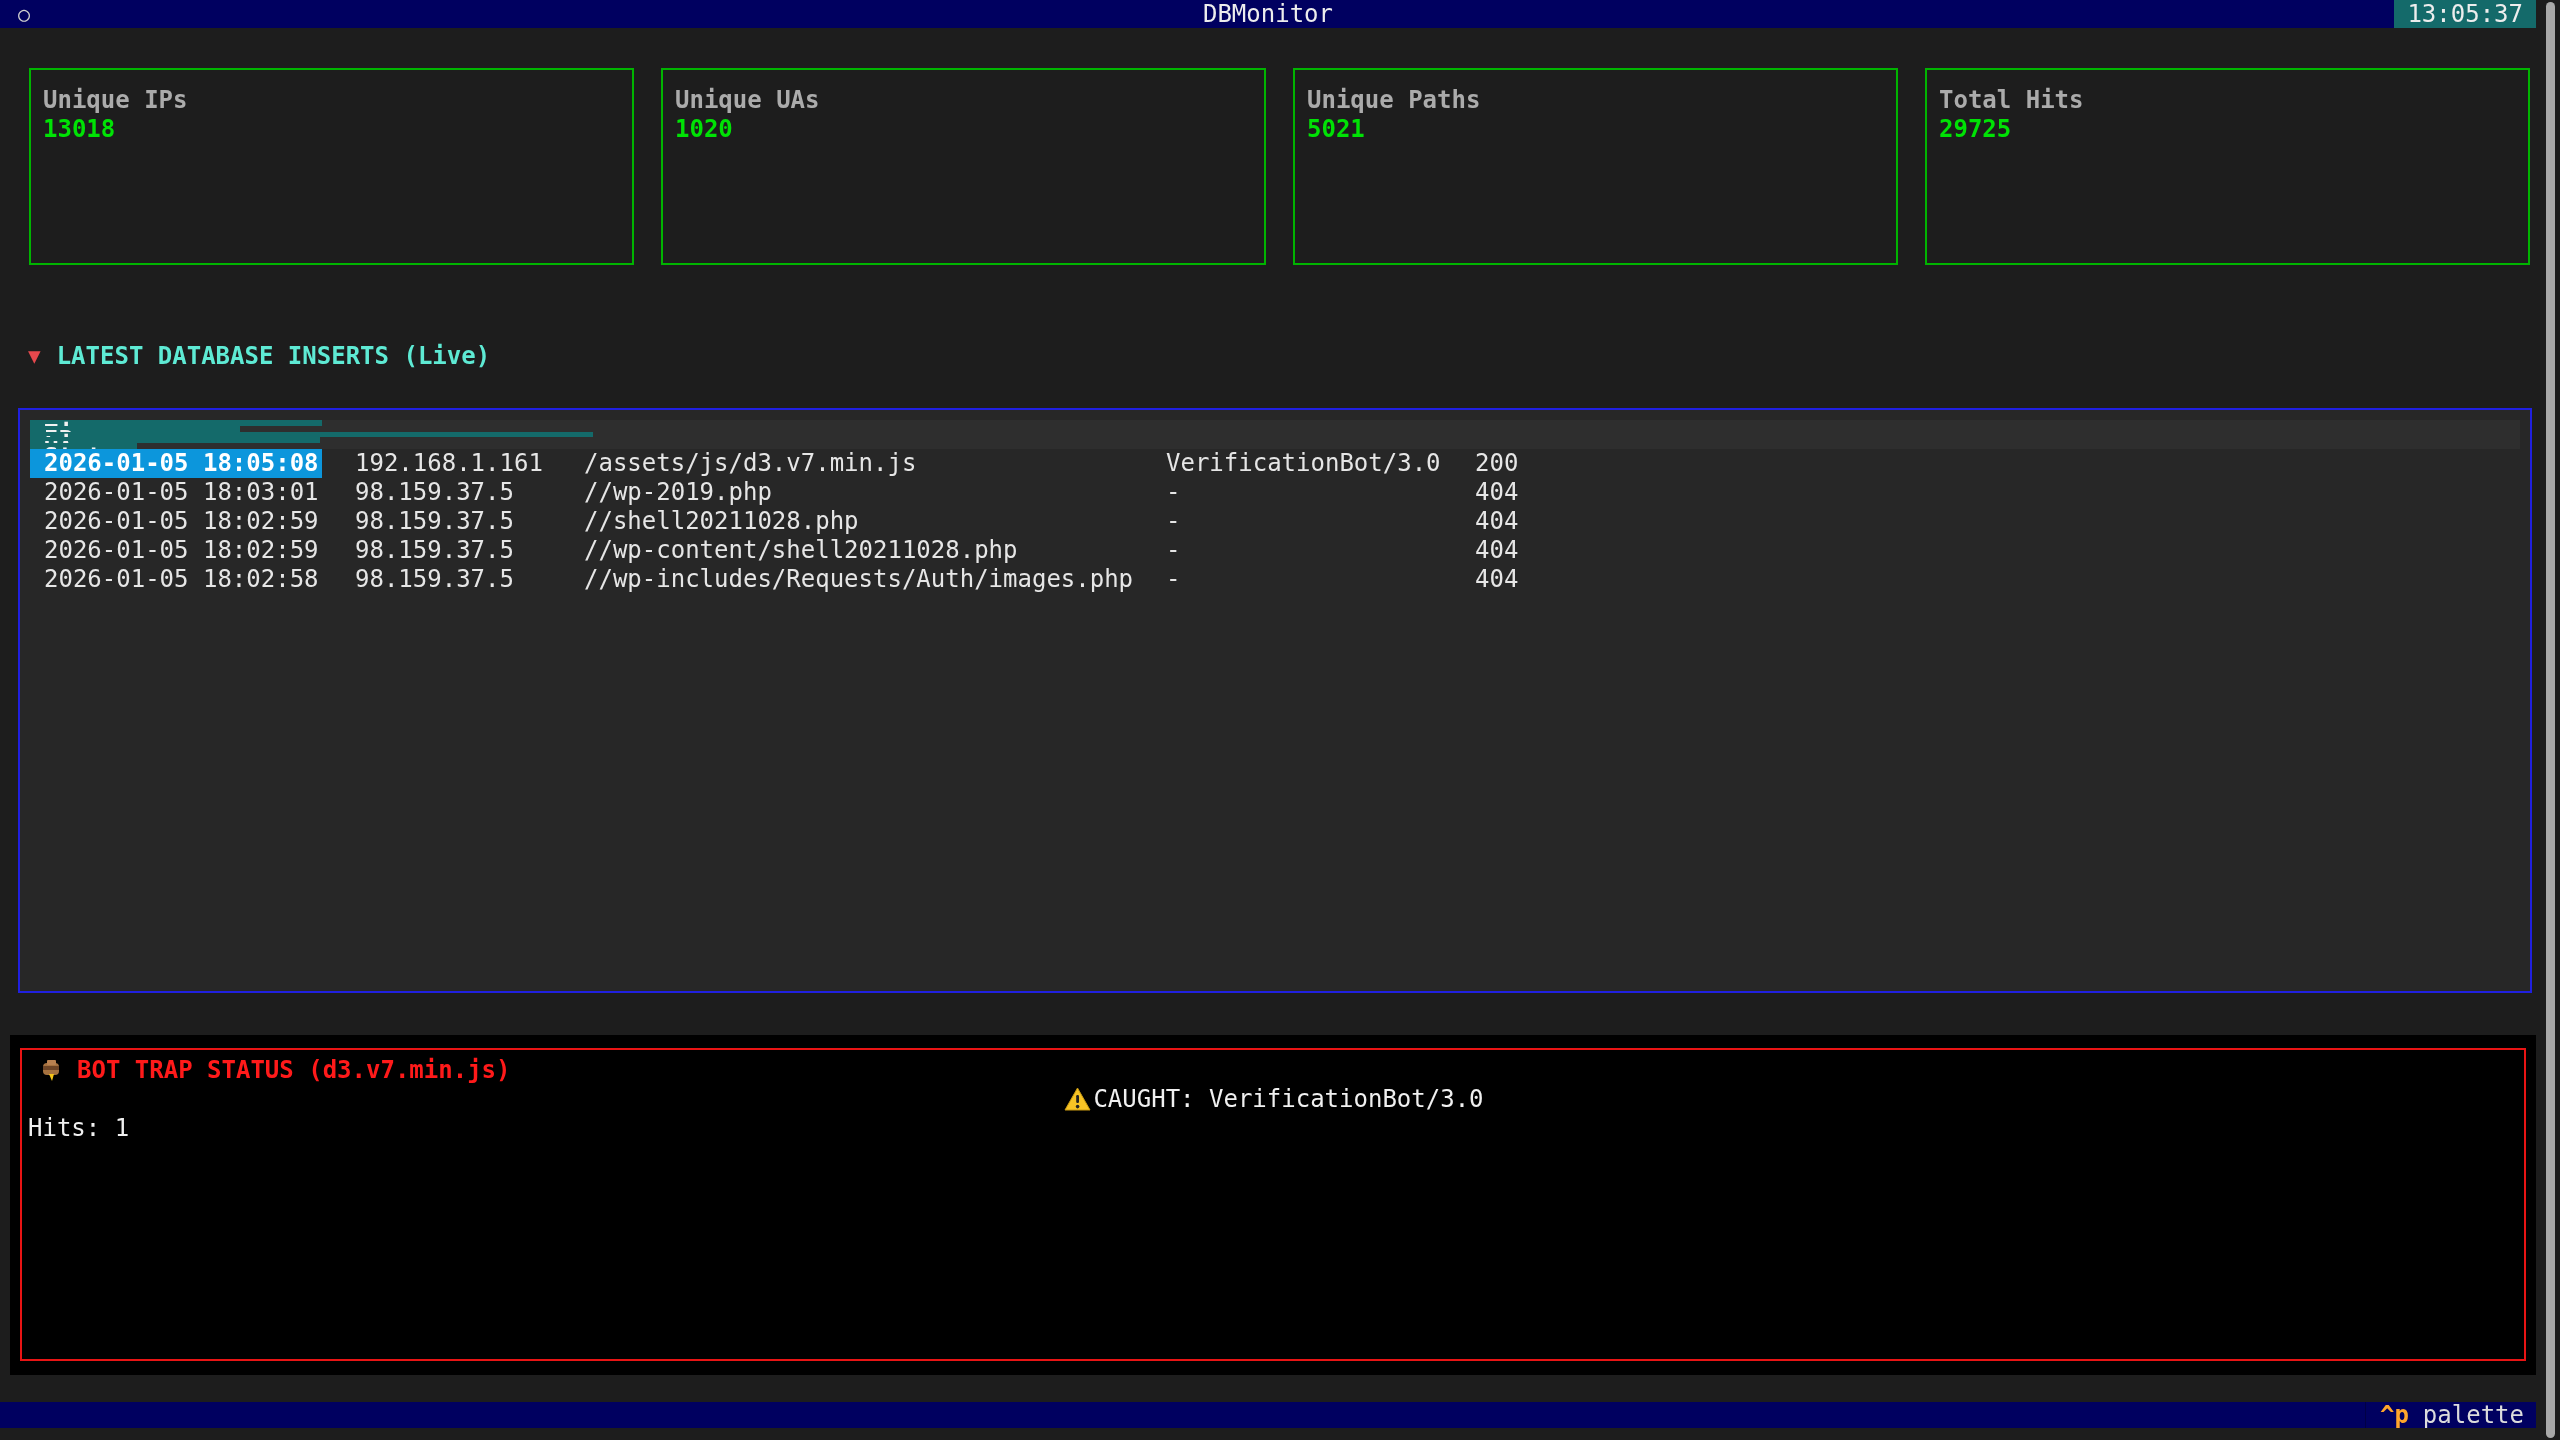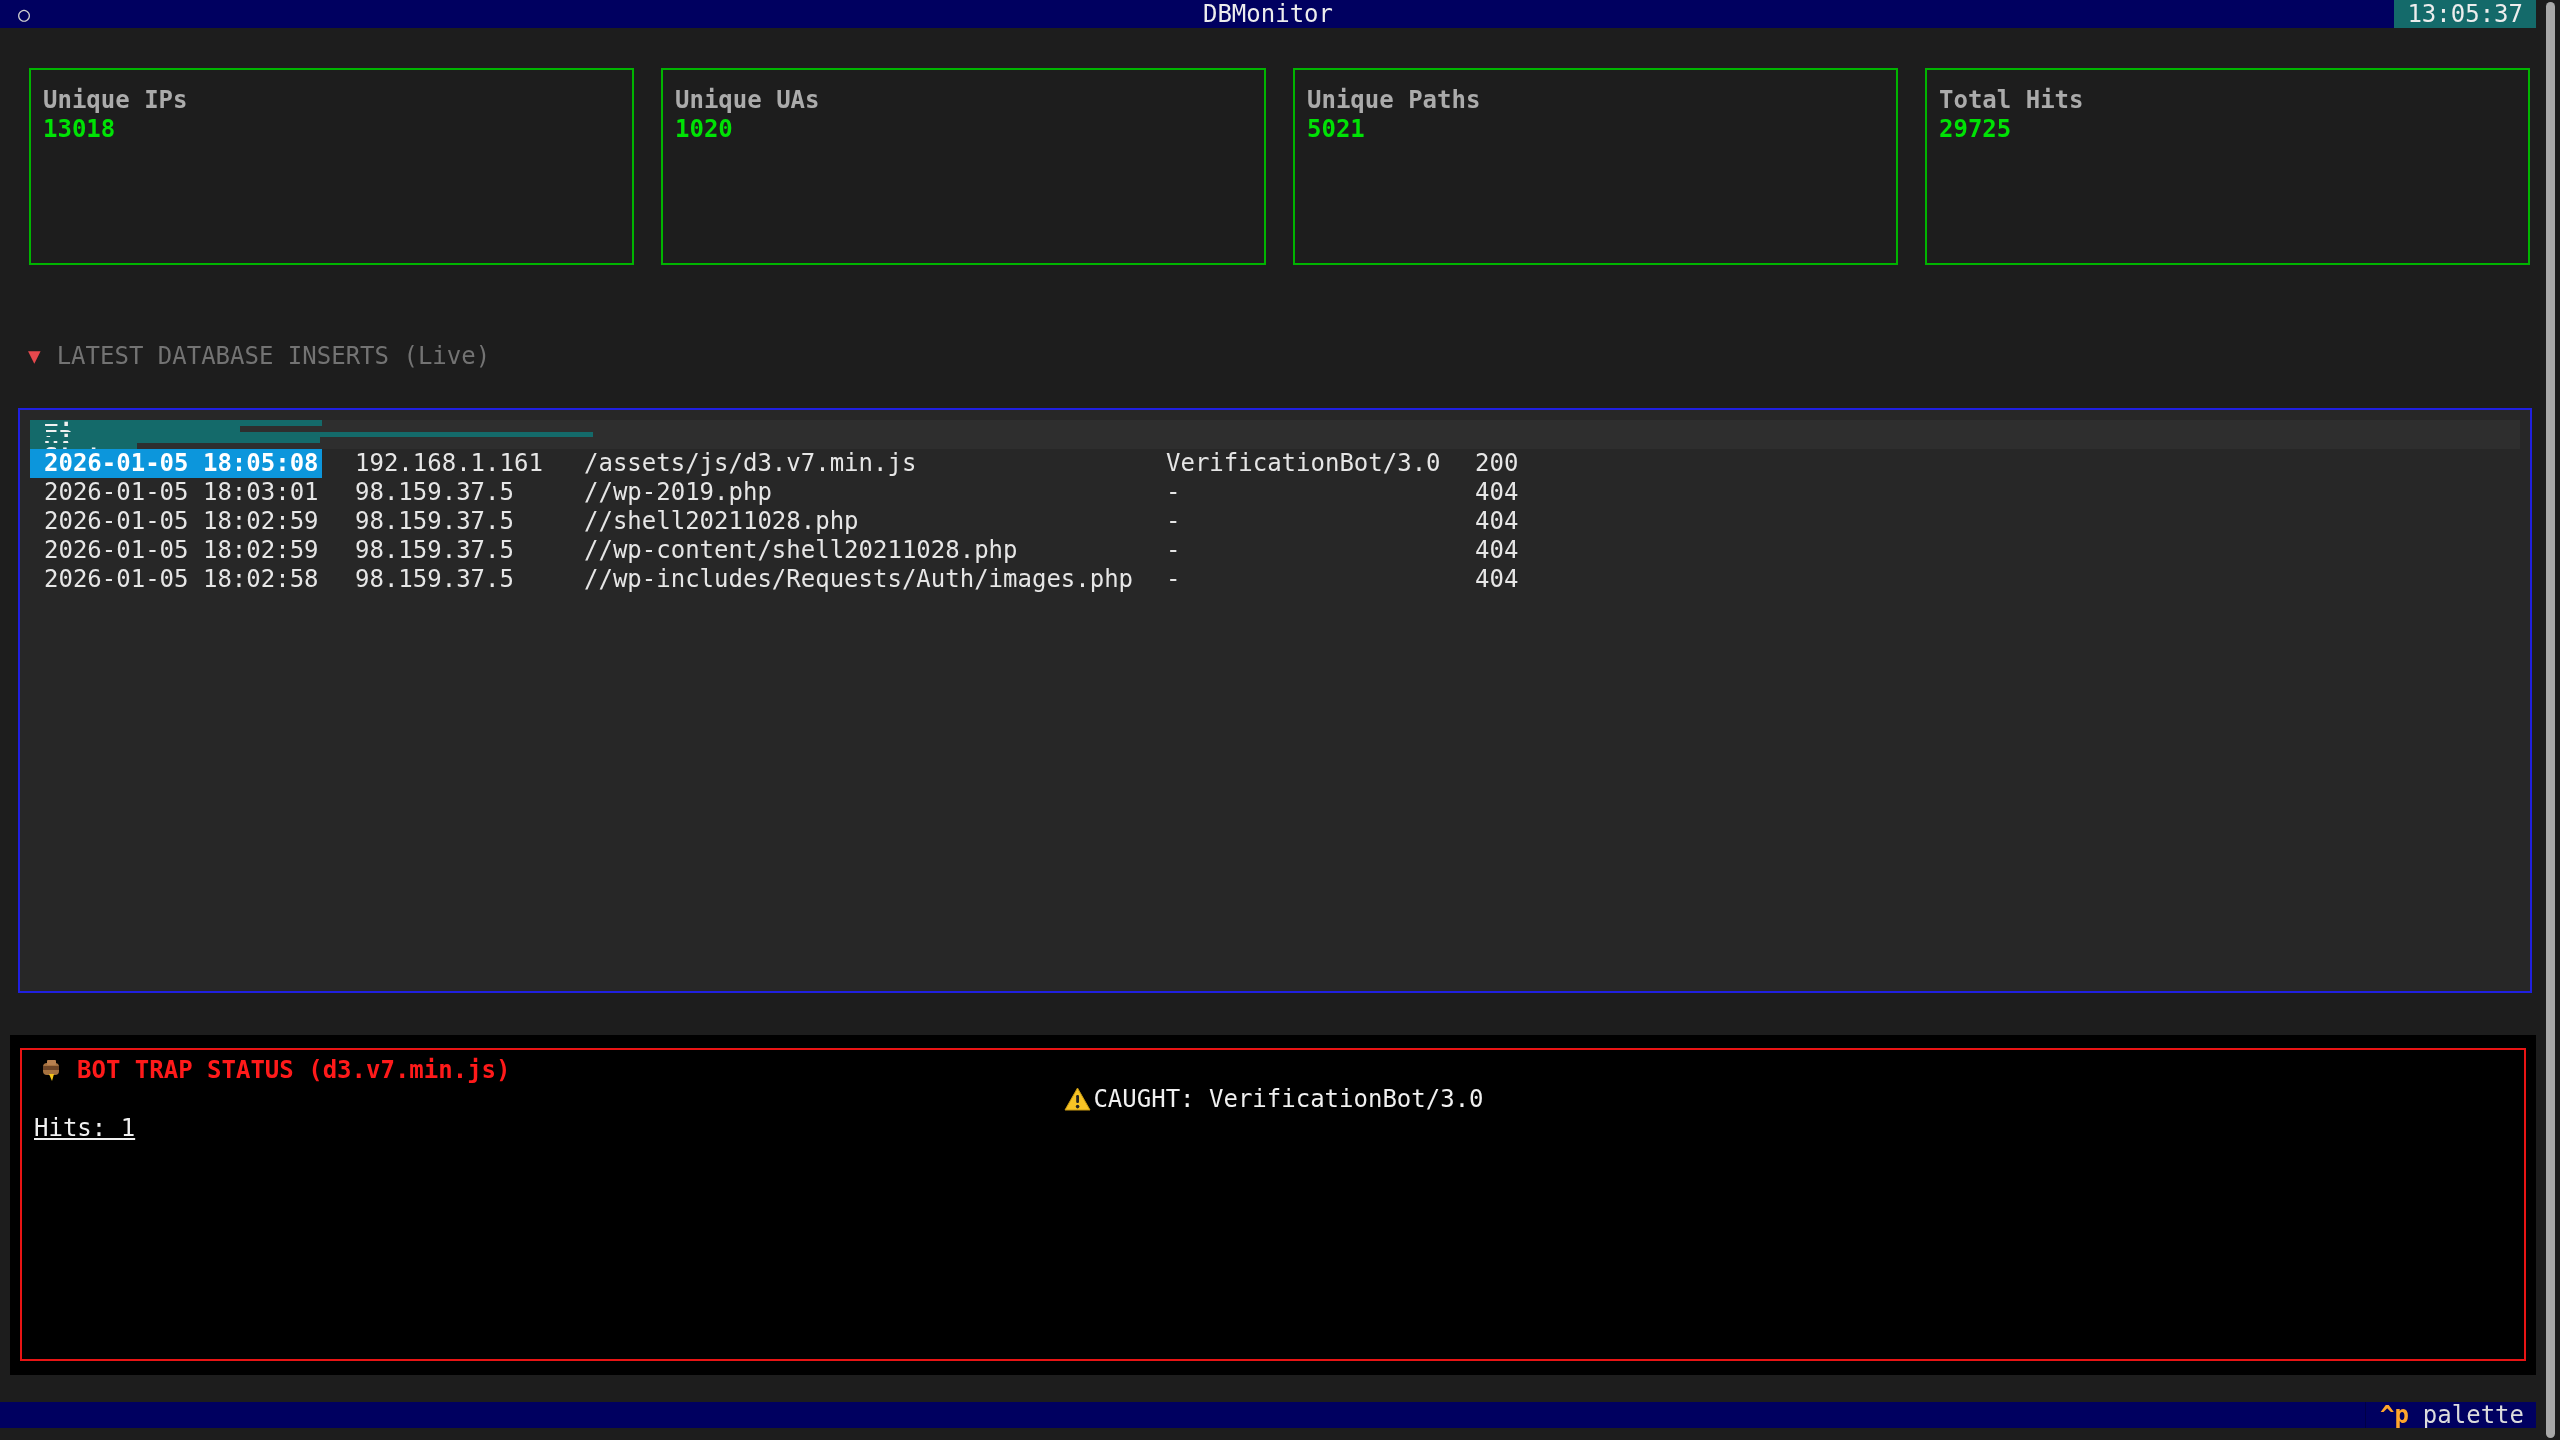--- a/index.html
+++ b/index.html
@@ -17,42 +17,42 @@
   .hclock{margin-left:auto;background:#146a6a;color:#ededed;padding:0 13px;height:28px;line-height:28px;}
   
   .stats{position:absolute;top:68px;left:29px;width:2501px;height:197px;display:flex;gap:27px;}
   .statbox{flex:1;border:2px solid #00b400;background:#1d1d1d;box-sizing:border-box;
            padding:16px 0 0 12px;}
   .statlabel{color:#ababab;font-weight:bold;}
   .statvalue{color:#00e205;font-weight:bold;}
   
   .collapsible-title{position:absolute;top:342px;left:28px;display:flex;align-items:center;cursor:pointer;}
   .arrow{color:#e5484d;font-size:21px;margin-right:16px;}
-  .ctitle{color:#737373;font-weight:normal;}
+  .ctitle{color:#5eead4;font-weight:bold;}
   
   .tablepanel{position:absolute;top:408px;left:18px;width:2514px;height:585px;box-sizing:border-box;
               border:2px solid #2020e0;background:#272727;padding:10px 0 0 10px;}
   .thead{display:flex;height:29px;background:#2e2e2e;margin-right:10px;flex-direction:column;}
   .hcell{background:#146a6a;color:#f2f2f2;font-weight:bold;padding-left:14px;box-sizing:border-box;
          white-space:pre;overflow:hidden;}
   .hfill{flex:1;background:#2e2e2e;}
   .trow{display:flex;height:29px;gap:19px;}
   .tcell{padding-left:14px;box-sizing:border-box;white-space:pre;overflow:hidden;color:#e6e6e6;}
   .c0{width:292px;}.c1{width:210px;}.c2{width:563px;}.c3{width:290px;}.c4{width:107px;}
   .cursor{background:#0c96dc;color:#ffffff;font-weight:bold;}
   
   .bottrap-outer{position:absolute;top:1035px;left:10px;width:2526px;height:340px;background:#000000;}
   .bottrap{position:absolute;left:10px;right:10px;top:13px;bottom:14px;border:2px solid #e81414;
            padding:6px 0 0 0;box-sizing:border-box;}
   .bt-row{display:flex;align-items:center;height:29px;}
   .bt-title-row{margin-left:16px;}
   .bt-title{color:#ff1a1a;font-weight:bold;margin-left:12px;}
   .bt-caught-row{margin-left:2px;justify-content:center;}
   .bt-caught{color:#f0f0f0;margin-left:2px;}
-  .bt-hits{margin-left:12px;color:#f0f0f0;height:29px;text-decoration:underline;}
+  .bt-hits{margin-left:6px;color:#f0f0f0;height:29px;}
   .icon-svg{display:inline-block;vertical-align:middle;}
   
   .footerbar{position:absolute;top:1402px;left:0;width:2536px;height:26px;background:#000060;
              display:flex;align-items:center;justify-content:flex-end;}
   .keyhint{display:flex;align-items:center;padding-right:12px;border-left:1px solid #000045;
            height:26px;line-height:26px;padding-left:14px;cursor:pointer;}
   .key{color:#ffa62b;font-weight:bold;}
   .action{color:#dcdcdc;margin-left:14px;}
   
   .scrollbar{position:absolute;top:0;right:0;width:24px;height:1440px;background:#1d1d1d;}

